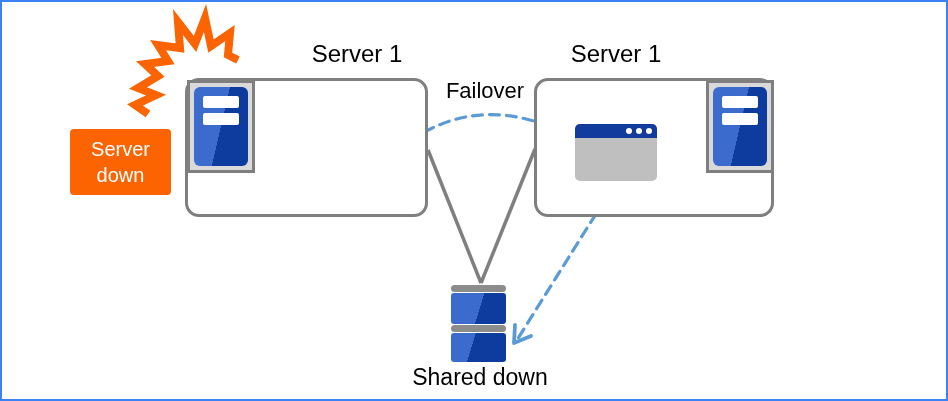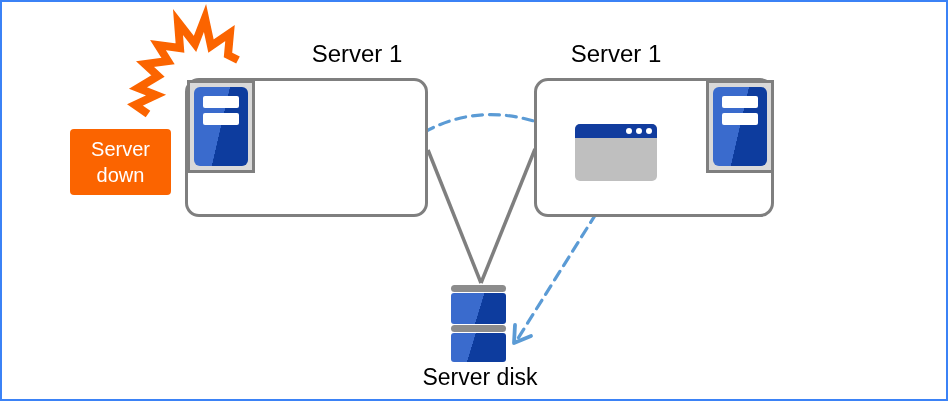--- a/index.html
+++ b/index.html
@@ -120,30 +120,31 @@
     <div class="server-unit">
       <div class="server-slot slot1"></div>
       <div class="server-slot slot2"></div>
     </div>
   </div>
 
   <div id="server-down-badge">
     <span>Server down</span>
   </div>
 
+  <div class="diagram-label small-label" style="left:403px; top:76px; width:160px;">Failover</div>
 
   <div id="app-window">
     <div id="app-titlebar">
       <div class="win-dot"></div>
       <div class="win-dot"></div>
       <div class="win-dot"></div>
     </div>
   </div>
 
   <div id="shared-disk">
     <div class="disk-cap cap1"></div>
     <div class="disk-body disk-body1"></div>
     <div class="disk-cap cap2"></div>
     <div class="disk-body disk-body2"></div>
   </div>
-  <div class="diagram-label" style="left:388px; top:362px; width:180px; font-size:23px;">Server disk</div>
+  <div class="diagram-label" style="left:388px; top:362px; width:180px; font-size:23px;">Shared down</div>
 
 </div>
 
 </body></html>

